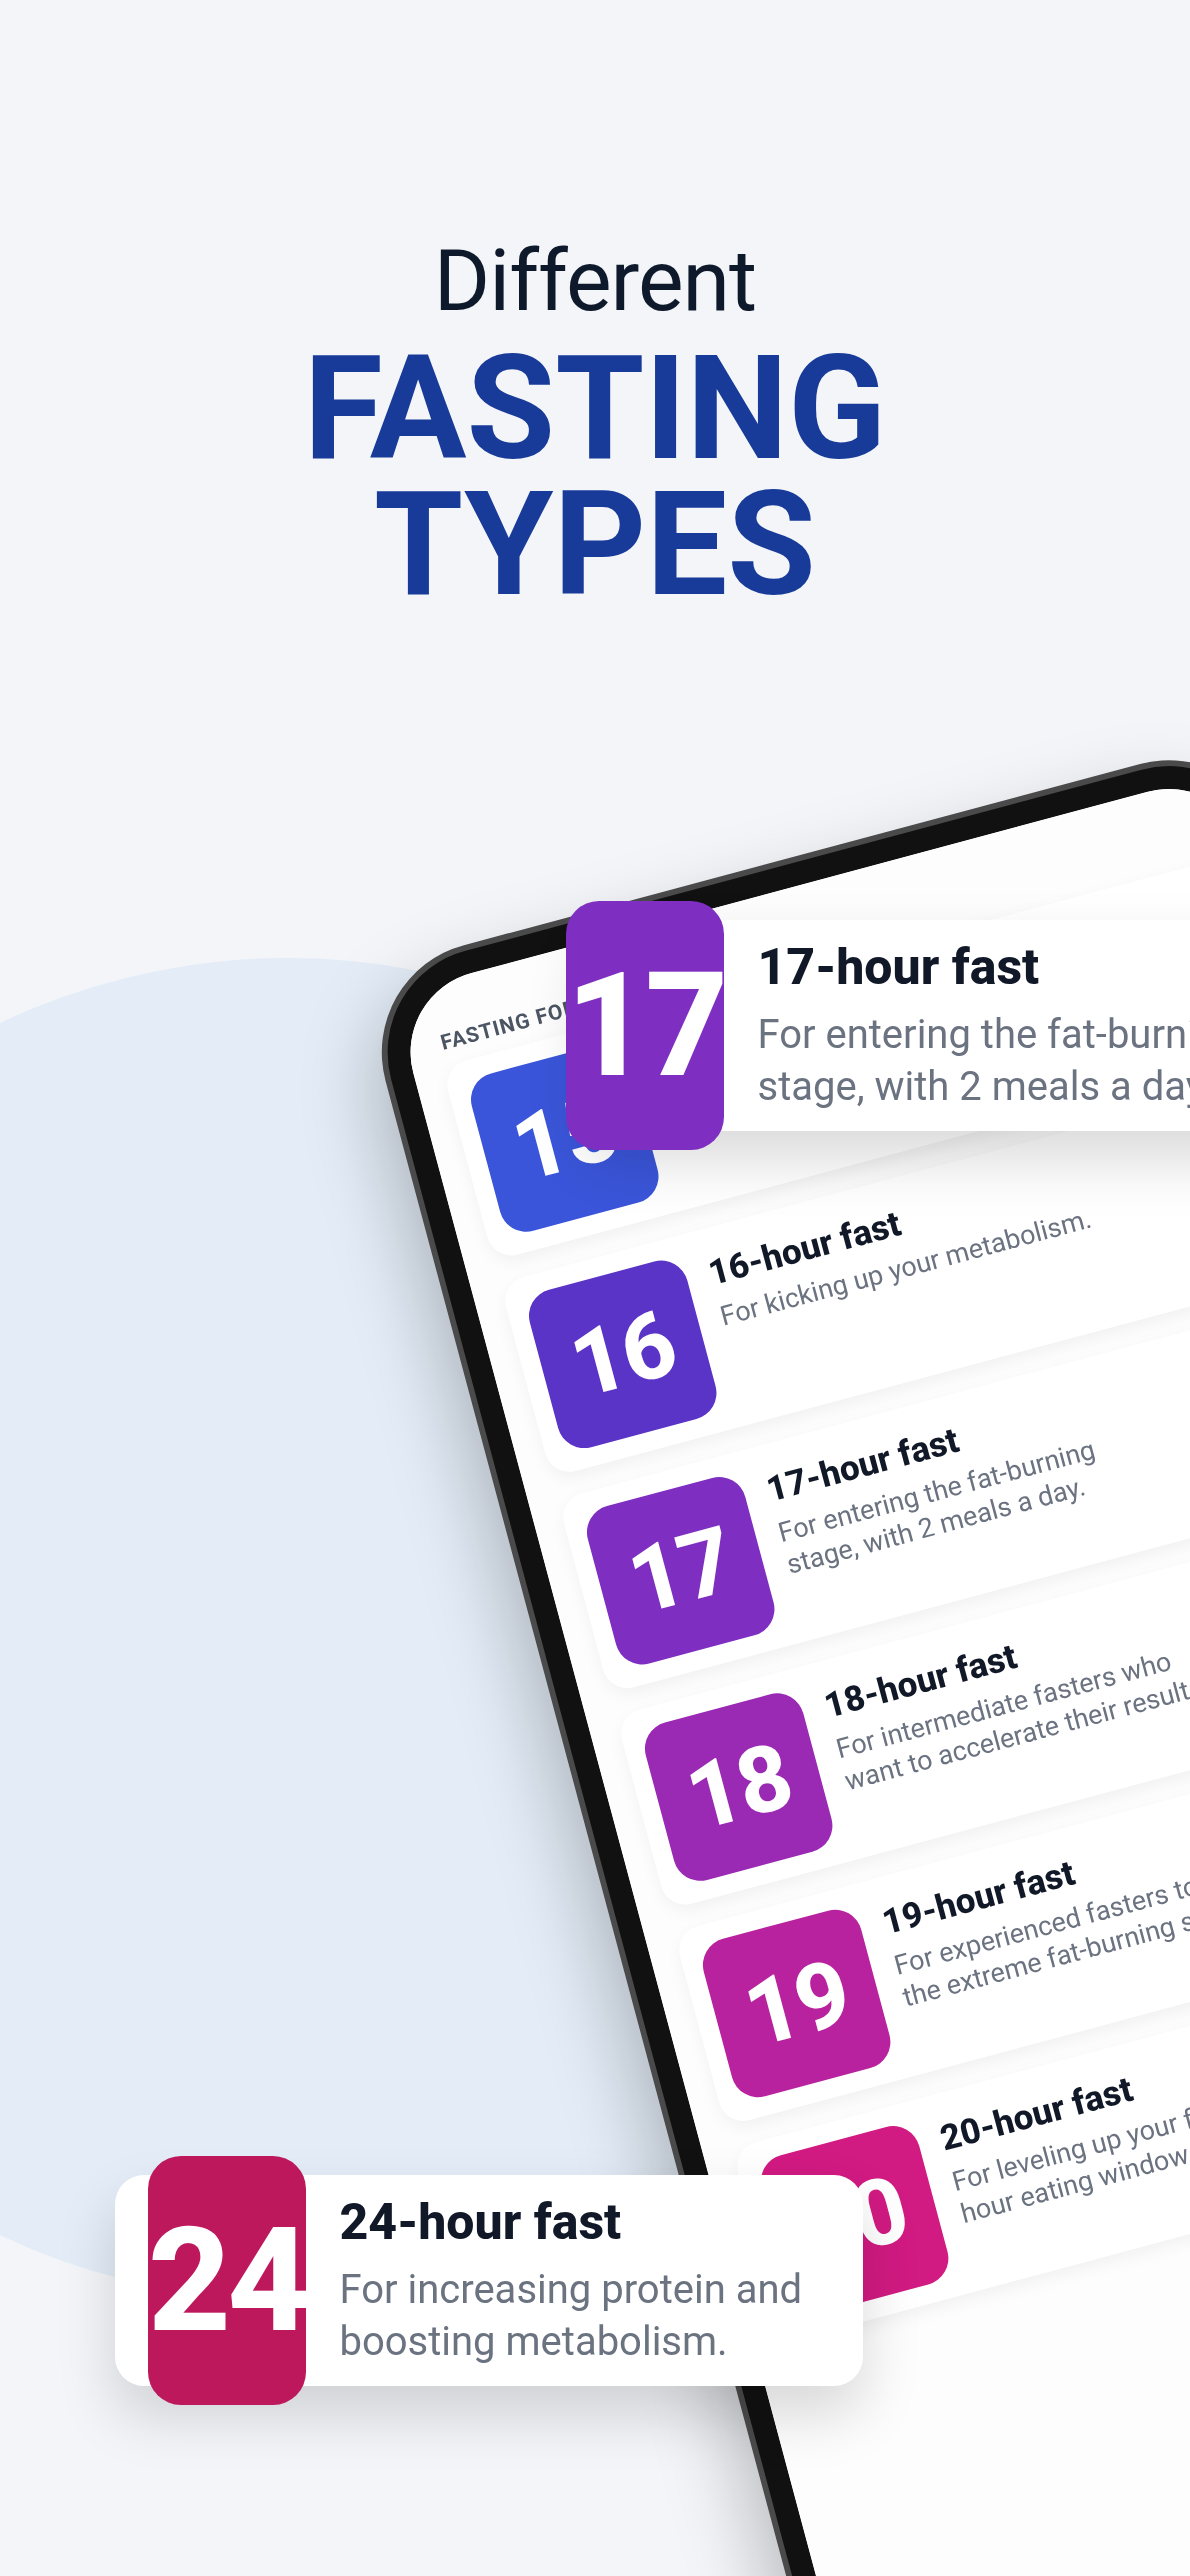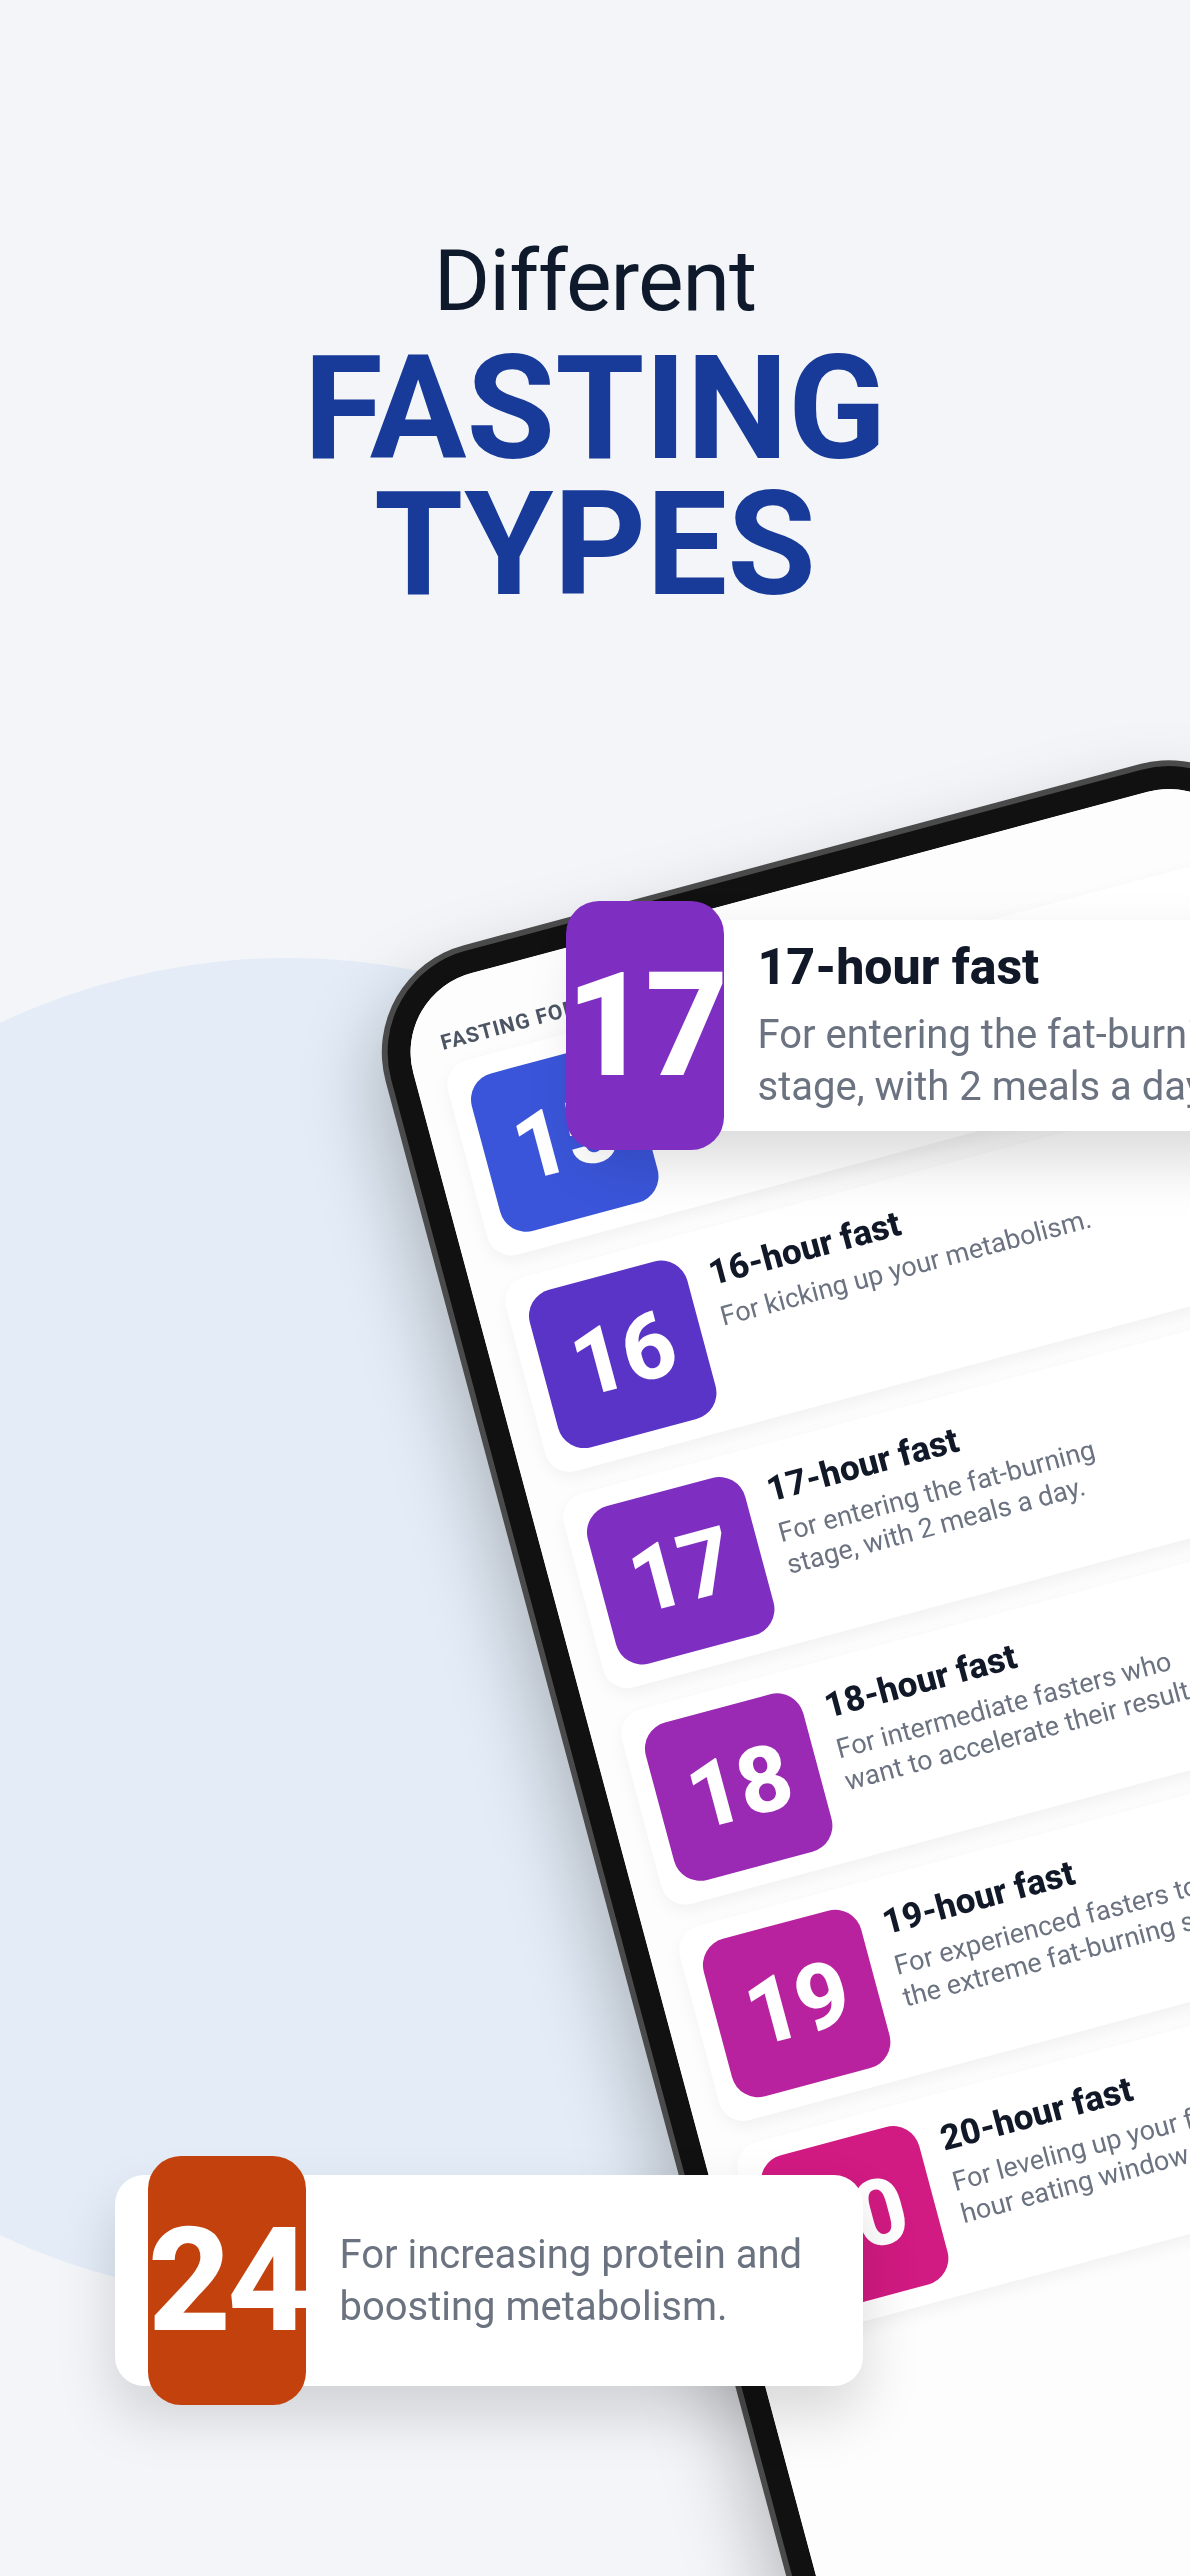--- a/index.html
+++ b/index.html
@@ -223,20 +223,21 @@
   <div class="fbadge" id="f17badge" style="background: rgb(126, 47, 194);">
     <span>17</span>
   </div>
   <div class="ftext">
     <div class="ftitle">17-hour fast</div>
     <div class="fdesc">For entering the fat-burning stage, with 2 meals a day.</div>
   </div>
 </div>
 
 <div class="float-card float-24">
-  <div class="fbadge" id="f24badge" style="background: #c2410c; margin-left: 33px;">
+  <div class="fbadge" id="f24badge" style="background: #be185d; margin-left: 33px;">
     <span>24</span>
   </div>
   <div class="ftext">
+    <div class="ftitle">24-hour fast</div>
     <div class="fdesc">For increasing protein and boosting metabolism.</div>
   </div>
 </div>
 
 
 </body></html>

